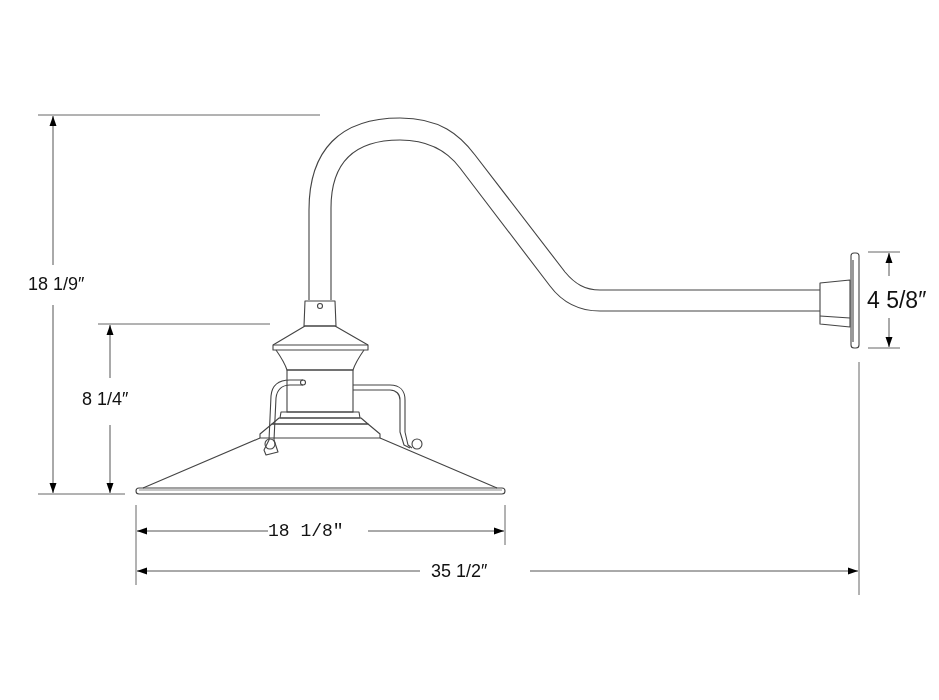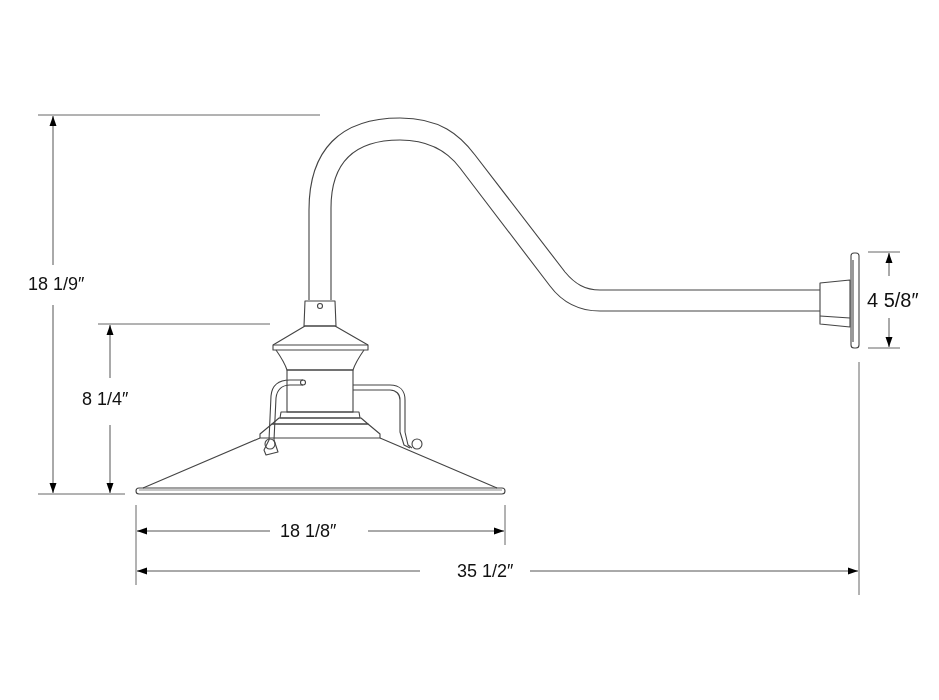--- a/index.html
+++ b/index.html
@@ -89,15 +89,15 @@
 
     <path d="M260,438 L143,488 M380,438 L497,488"></path>
 
     <rect x="136" y="488" width="369" height="6" rx="3"></rect>
     <line x1="139" y1="490" x2="502" y2="490" stroke-width="0.6"></line>
   </g>
 </svg>
 
 <div class="dim-label" style="left:28px; top:274px;">18 1/9″</div>
 <div class="dim-label" style="left:82px; top:389px;text-align:right;">8 1/4″</div>
-<div class="dim-label" style="left:867px; top:290px; font-size:20px;">4 5/8″</div>
-<div class="dim-label" style="left:280px; top:521px;">18 1/8″</div>
-<div class="dim-label" style="left:457px; top:561px;">35 1/2″</div>
+<div class="dim-label" style="left:867px; top:290px; font-size:23px;">4 5/8″</div>
+<div class="dim-label" style="left:268px; top:521px;font-family:Liberation Mono, monospace;">18 1/8″</div>
+<div class="dim-label" style="left:431px; top:561px;">35 1/2″</div>
 
 </body></html>

